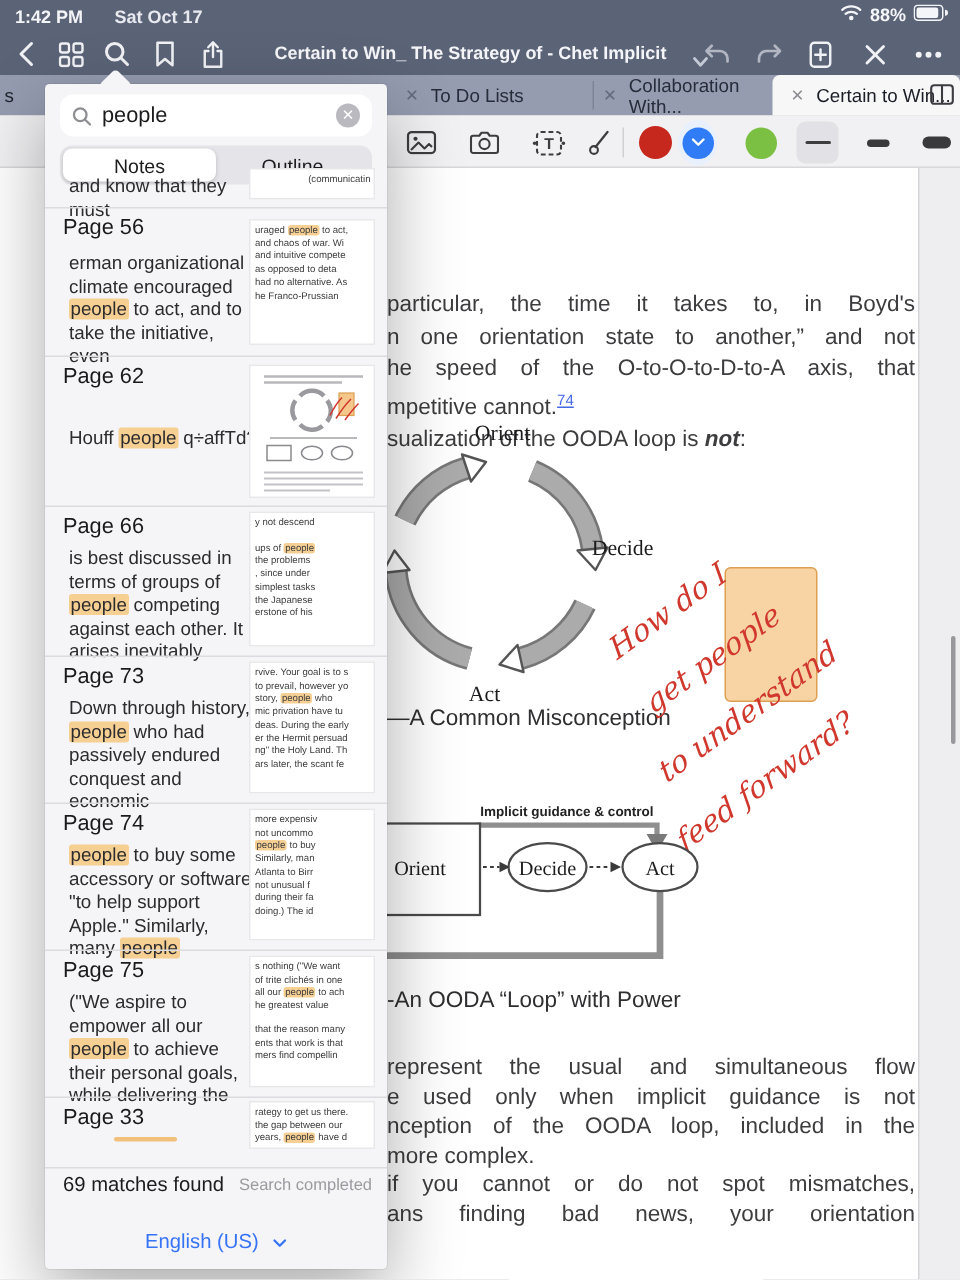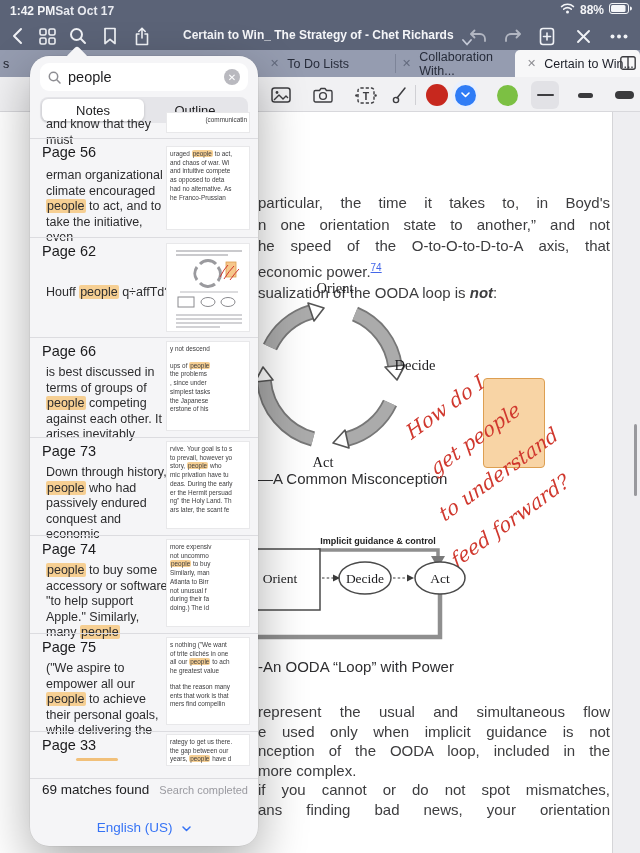--- a/index.html
+++ b/index.html
@@ -4,21 +4,21 @@
 <style>
   html,body{margin:0;padding:0;background:#d8d8dc;}
   *{box-sizing:border-box;}
   .app{position:relative;width:640px;height:853px;overflow:hidden;background:#fff;
        font-family:"Liberation Sans",sans-serif;-webkit-font-smoothing:antialiased;}
   .abs{position:absolute;}
 
   
   .statusbar{left:0;top:0;width:640px;height:22px;background:#5b6377;color:#f4f5f8;
              font-size:12px;font-weight:700;}
-  .statusbar .left{position:absolute;left:10px;top:4px;display:flex;gap:0;}
+  .statusbar .left{position:absolute;left:10px;top:4px;display:flex;gap:21px;}
   .statusbar .date{font-weight:600;color:#e8eaf0;}
   .statusbar .right{position:absolute;right:8px;top:3px;display:flex;align-items:center;gap:5px;}
   .toolbar{left:0;top:22px;width:640px;height:28px;background:#5b6377;}
   .tbicon{position:absolute;top:2px;width:24px;height:24px;display:flex;align-items:center;justify-content:center;cursor:pointer;}
   .tbicon svg{display:block;}
   .doc-title{position:absolute;left:183px;top:6px;width:276px;color:#f4f5f8;font-size:12px;
              font-weight:700;white-space:nowrap;overflow:hidden;}
   .title-chev{position:absolute;left:462px;top:10px;}
   .dim{opacity:.62;}
 
@@ -48,21 +48,21 @@
   .bodytext{position:absolute;width:352px;color:#3d3d3f;font-size:15px;line-height:21.5px;margin-top:20px;}
   .just{text-align:justify;text-align-last:justify;}
   .fnote{color:#4467e8;text-decoration:underline;font-size:10px;vertical-align:super;cursor:pointer;}
   .caption{position:absolute;color:#2f2f31;font-size:15px;}
   .hand{position:absolute;color:#d0382e;font-family:"DejaVu Serif",serif;font-style:italic;
         font-size:20px;white-space:nowrap;transform:rotate(-36deg) skewX(-6deg);transform-origin:left center;}
   .hl-patch{position:absolute;left:483px;top:266px;width:62px;height:90px;background:rgba(244,185,110,.62);
             border:1.5px solid #dd9f52;border-radius:4px;}
 
   
-  .popover{left:30px;top:56px;width:228px;height:790px;background:#f5f5f7;border-radius:19px;
+  .popover{left:30px;top:56px;width:228px;height:790px;background:#f5f5f7;border-radius:3px;
            box-shadow:0 18px 50px rgba(0,0,0,.33),0 0 0 0.5px rgba(0,0,0,.08);z-index:20;}
   .pop-arrow{position:absolute;left:39px;top:-7px;width:16px;height:16px;background:#f5f5f7;
              transform:rotate(45deg);border-radius:3px;}
   .sfield{position:absolute;left:10px;top:7px;width:208px;height:28px;background:#fff;border-radius:9px;
           display:flex;align-items:center;padding:0 8px;}
   .sfield .term{font-size:14.5px;color:#1c1c1e;margin-left:7px;flex:1;}
   .clearbtn{width:16px;height:16px;border-radius:50%;background:#b9b9bf;color:#fff;font-size:10px;
             display:flex;align-items:center;justify-content:center;cursor:pointer;}
   .seg{position:absolute;left:10px;top:41px;width:208px;height:26px;background:#e5e5e9;border-radius:8px;
        display:flex;padding:2px;font-size:13px;color:#1c1c1e;}
@@ -85,21 +85,21 @@
 <body>
 
 <div class="app">
 
   <div class="abs docarea">
 
     <div class="bodytext" style="left:258px;top:60px;">
       <div class="just">particular, the time it takes to, in Boyd's</div>
       <div class="just">n one orientation state to another,” and not</div>
       <div class="just">he speed of the O-to-O-to-D-to-A axis, that</div>
-      <div><span>economic power.</span><span class="fnote">74</span></div>
+      <div><span>mpetitive cannot.</span><span class="fnote">74</span></div>
       <div><span>sualization of the OODA loop is </span><b><i>not</i></b><span>:</span></div>
     </div>
 
     <svg class="abs" style="left:250px;top:160px;" width="200" height="205" viewBox="0 0 200 205">
       <g fill="none" stroke-linecap="butt">
         <path d="M20 75 A66 66 0 0 1 61 40" stroke="#777" stroke-width="15.5"></path>
         <path d="M105 42 A66 66 0 0 1 145 94" stroke="#777" stroke-width="15.5"></path>
         <path d="M140 131 A66 66 0 0 1 97 167" stroke="#777" stroke-width="15.5"></path>
         <path d="M63 167 A66 66 0 0 1 14 109" stroke="#777" stroke-width="15.5"></path>
         <path d="M20 75 A66 66 0 0 1 61 40" stroke="#ababab" stroke-width="12"></path>
@@ -220,21 +220,21 @@
     </div>
     <div class="tbicon" style="left:130px;">
       <svg width="16" height="19" viewBox="0 0 16 19">
           <g fill="none" stroke="#f0f2f6" stroke-width="1.6" stroke-linecap="round" stroke-linejoin="round">
       <path d="M5 7 H2.5 V17.5 H13.5 V7 H11"></path>
             <line x1="8" y1="1.5" x2="8" y2="11"></line>
             <polyline points="4.8,4.5 8,1.3 11.2,4.5"></polyline>
           </g>
         </svg>
     </div>
-    <div class="doc-title">Certain to Win_ The Strategy of - Chet Richards</div>
+    <div class="doc-title">Certain to Win_ The Strategy of - Chet Implicit</div>
     <div class="title-chev">
       <svg width="10" height="7" viewBox="0 0 10 7">
           <polyline points="1,1 5,5.5 9,1" fill="none" stroke="#c4c9d6" stroke-width="1.8" stroke-linecap="round" stroke-linejoin="round"></polyline>
         </svg>
     </div>
     <div class="tbicon dim" style="left:466px;">
       <svg width="19" height="16" viewBox="0 0 19 16">
           <path d="M5.5 2.5 L2 6 L5.5 9.5" fill="none" stroke="#e8eaf0" stroke-width="1.8" stroke-linecap="round" stroke-linejoin="round"></path>
       <path d="M2.5 6 H11 a5 5 0 0 1 5 5 v2" fill="none" stroke="#e8eaf0" stroke-width="1.8" stroke-linecap="round"></path>
         </svg>

